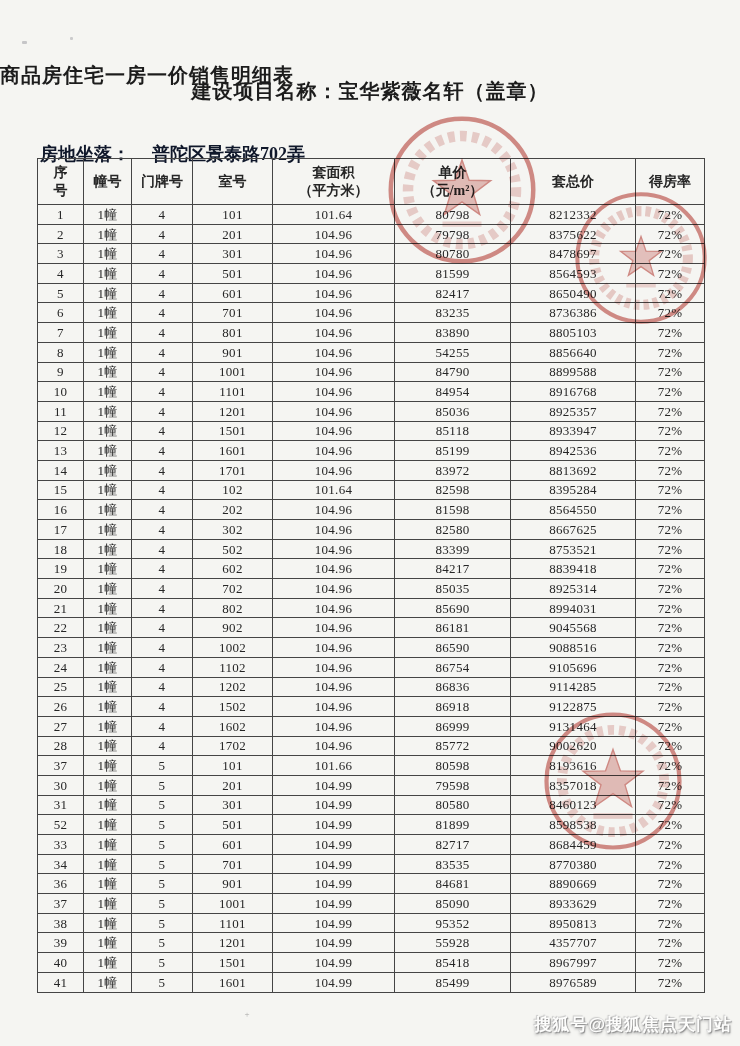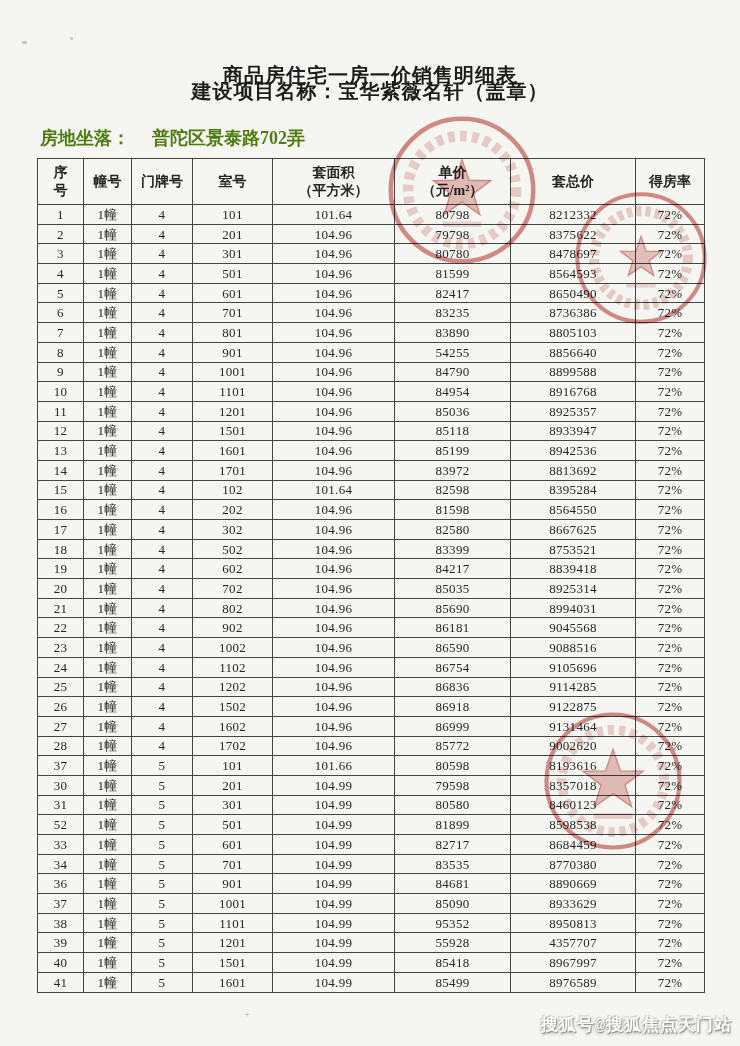--- a/index.html
+++ b/index.html
@@ -4,30 +4,30 @@
 <style>
   html,body{margin:0;padding:0;}
   body{
     width:740px;height:1046px;position:relative;overflow:hidden;
     background:#f5f5f2;
     font-family:"Liberation Serif","DejaVu Serif",serif;
     color:#222;
   }
   .doc-title{
     position:absolute;top:62px;left:0;width:740px;
-    text-align:center;font-size:20px;font-weight:bold;color:#1c1c1c;
+    text-align:left;font-size:20px;font-weight:bold;color:#1c1c1c;
     letter-spacing:1px;
   }
   .doc-subtitle{
     position:absolute;top:78px;left:0;width:740px;
     text-align:center;font-size:20px;font-weight:bold;color:#1c1c1c;
     letter-spacing:1px;
   }
   .location-line{
-    position:absolute;top:126px;left:40px;font-size:18px;font-weight:600;color:#4d7c0f;
+    position:absolute;top:142px;left:40px;font-size:18px;font-weight:600;color:#0f172a;
   }
   .location-line .loc-value{margin-left:22px;}
   table.price-table{
     position:absolute;left:37px;top:158px;width:667px;
     border-collapse:collapse;table-layout:fixed;
     font-size:13px;color:#262626;
   }
   .price-table th,.price-table td{
     border:1.5px solid #454545;
     text-align:center;vertical-align:middle;
@@ -44,21 +44,21 @@
     position:absolute;mix-blend-mode:multiply;opacity:.62;
     pointer-events:none;
   }
   .stamp svg{width:100%;height:100%;display:block;}
   
   .watermark{
     position:absolute;right:8px;top:1013px;
     font-size:17px;font-weight:bold;letter-spacing:1px;
     color:#fdfdfc;
     text-shadow:1px 1px 1px #8f8f8f,-1px -1px 1px #c8c8c8,0 2px 3px #aaa;
-    font-family:Liberation Mono, monospace;
+    font-family:Liberation Sans, sans-serif;
   }
   .speck{position:absolute;background:#8d8d94;border-radius:1px;}
   .speck-a{left:22px;top:41px;width:5px;height:3px;opacity:.45;}
   .speck-b{left:70px;top:37px;width:3px;height:3px;opacity:.4;}
   .speck-plus{
     left:243px;top:1010px;width:8px;height:8px;background:none;opacity:.55;
     color:#666;font-size:9px;line-height:8px;text-align:center;
   }
 </style>
 </head>

